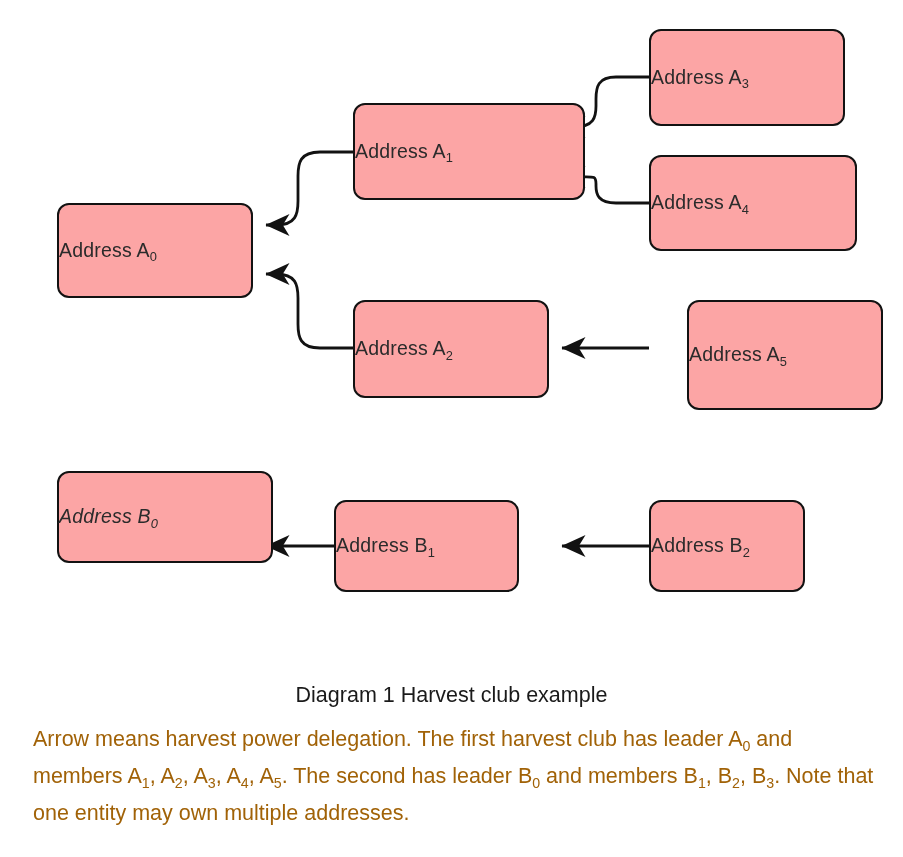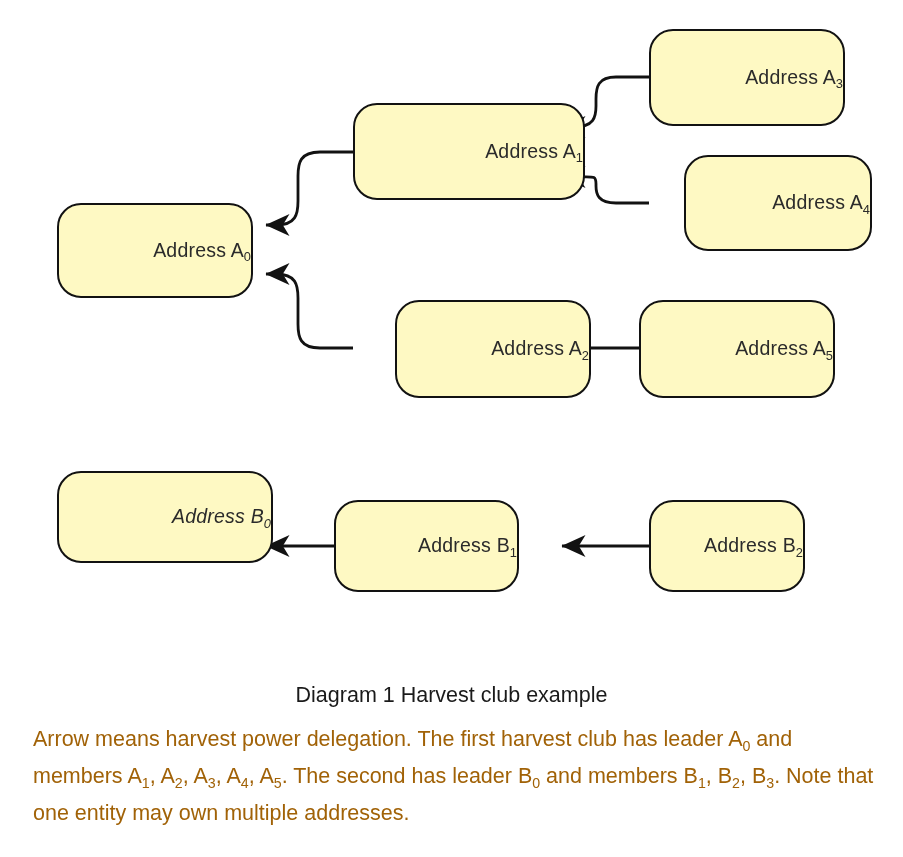--- a/index.html
+++ b/index.html
@@ -19,26 +19,26 @@
     position: absolute;
     left: 0;
     top: 0;
     width: 903px;
     height: 620px;
   }
 
   .node-box {
     position: absolute;
     box-sizing: border-box;
-    background: #fef9c3;
+    background: #fca5a5;
     border: 2.6px solid #121212;
-    border-radius: 24px;
+    border-radius: 12px;
     display: flex;
     align-items: center;
-    justify-content: flex-end;
+    justify-content: flex-start;
   }
 
   .node-label {
     font-family: "Liberation Sans", sans-serif;
     font-size: 19.5px;
     color: #2b2b2b;
     letter-spacing: 0.2px;
     white-space: nowrap;
     line-height: 1;
   }
@@ -116,39 +116,39 @@
       <span>Address A</span><sub>0</sub>
     </span>
   </div>
 
   <div class="node-box" style="left:353px; top:103px; width:232px; height:97px;">
     <span class="node-label">
       <span>Address A</span><sub>1</sub>
     </span>
   </div>
 
-  <div class="node-box" style="left:353px; top:300px; width:196px; height:98px;margin-left:42px;">
+  <div class="node-box" style="left:353px; top:300px; width:196px; height:98px;">
     <span class="node-label">
       <span>Address A</span><sub>2</sub>
     </span>
   </div>
 
   <div class="node-box" style="left:649px; top:29px; width:196px; height:97px;">
     <span class="node-label">
       <span>Address A</span><sub>3</sub>
     </span>
   </div>
 
-  <div class="node-box" style="left:649px; top:155px; width:188px; height:96px;margin-left:35px;">
+  <div class="node-box" style="left:649px; top:155px; width:208px; height:96px;">
     <span class="node-label">
       <span>Address A</span><sub>4</sub>
     </span>
   </div>
 
-  <div class="node-box" style="left:639px; top:300px; width:196px; height:98px;">
+  <div class="node-box" style="left:687px; top:300px; width:196px; height:110px;">
     <span class="node-label">
       <span>Address A</span><sub>5</sub>
     </span>
   </div>
 
   <div class="node-box" style="left:57px; top:471px; width:216px; height:92px;font-style:italic;">
     <span class="node-label">
       <span>Address B</span><sub>0</sub>
     </span>
   </div>

